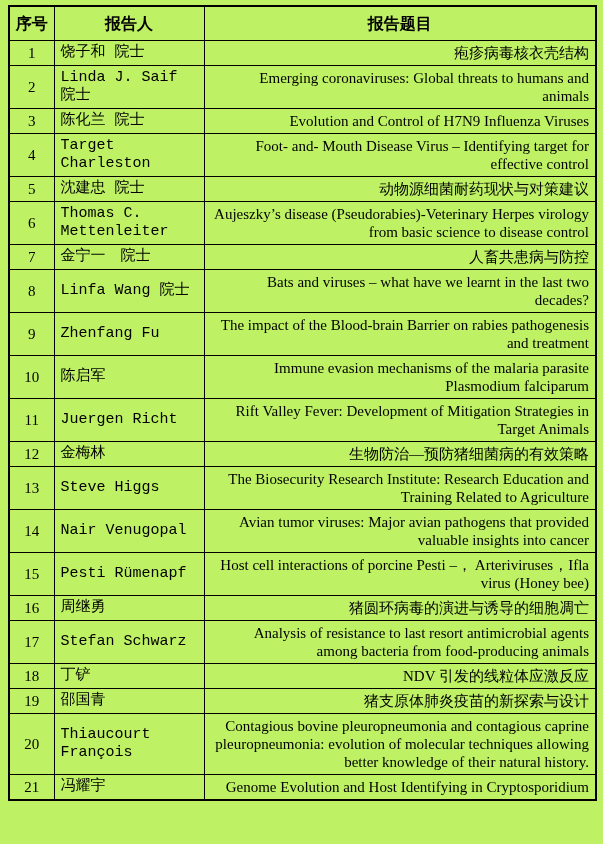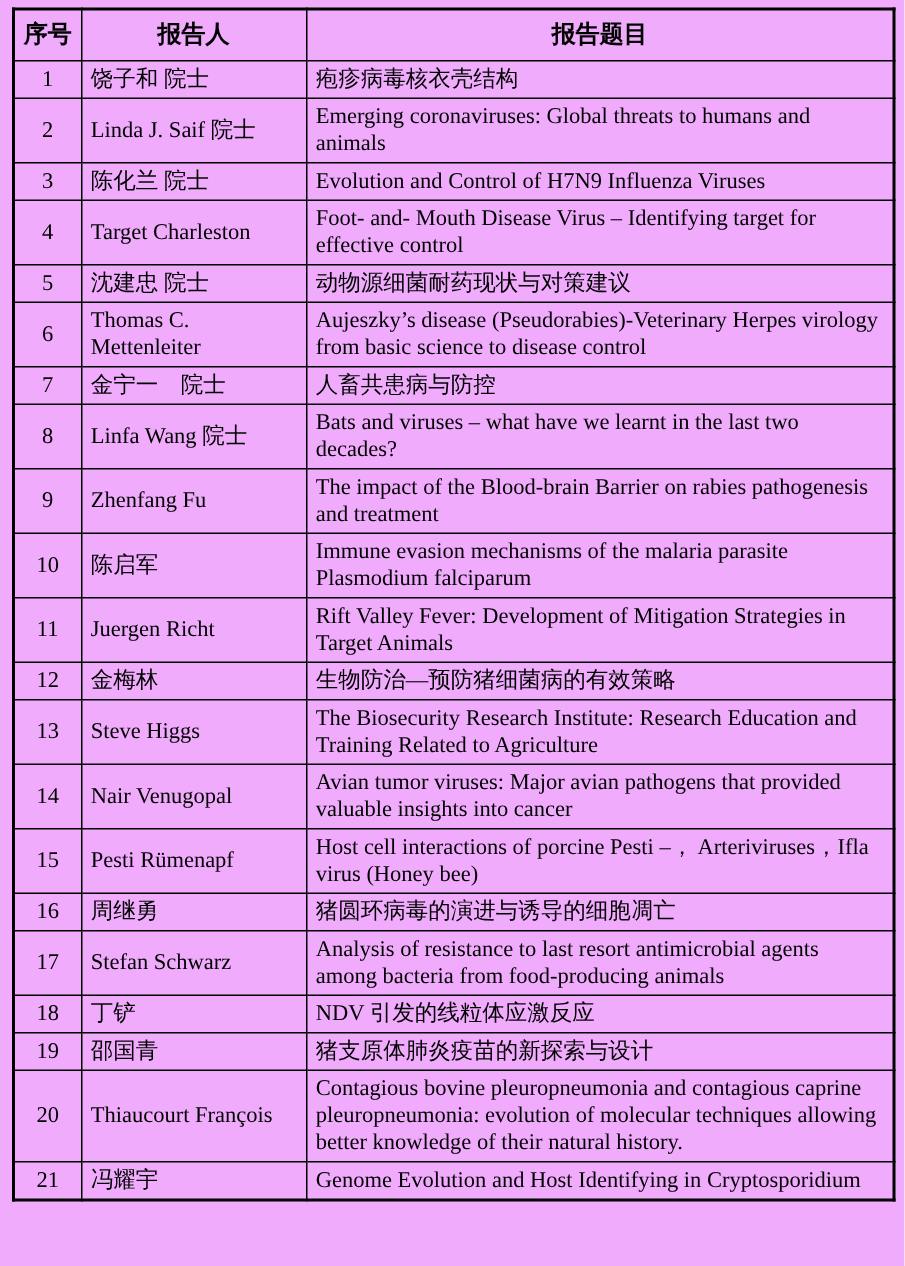--- a/index.html
+++ b/index.html
@@ -5,21 +5,21 @@
   html, body {
     margin: 0;
     padding: 0;
     background: #ffffff;
     font-family: "Liberation Serif", "DejaVu Serif", serif;
     color: #000000;
   }
   .page {
     width: 603px;
     height: 844px;
-    background: #f0abfc;
+    background: #bef264;
     box-sizing: border-box;
     padding: 5px 8px 0 8px;
     overflow: hidden;
   }
   table.report-table {
     border-collapse: collapse;
     table-layout: fixed;
     width: 587px;
     border: 2px solid #000000;
   }
@@ -35,22 +35,22 @@
     overflow-wrap: break-word;
   }
   th {
     font-size: 16px;
     font-weight: bold;
     text-align: center;
     padding: 7px 3px;
   }
   td { padding: 3px 6px; }
   td.c-no      { text-align: center; padding: 3px 2px; }
-  td.c-speaker { text-align: left; }
-  td.c-title   { text-align: left; font-family: Liberation Serif, serif; }
+  td.c-speaker { text-align: left; font-family: Liberation Mono, monospace; }
+  td.c-title   { text-align: right; font-family: Liberation Serif, serif; }
 </style>
 </head>
 <body>
 
 <div class="page">
   <table class="report-table">
     <colgroup>
       <col class="col-no">
       <col class="col-speaker">
       <col class="col-title">

